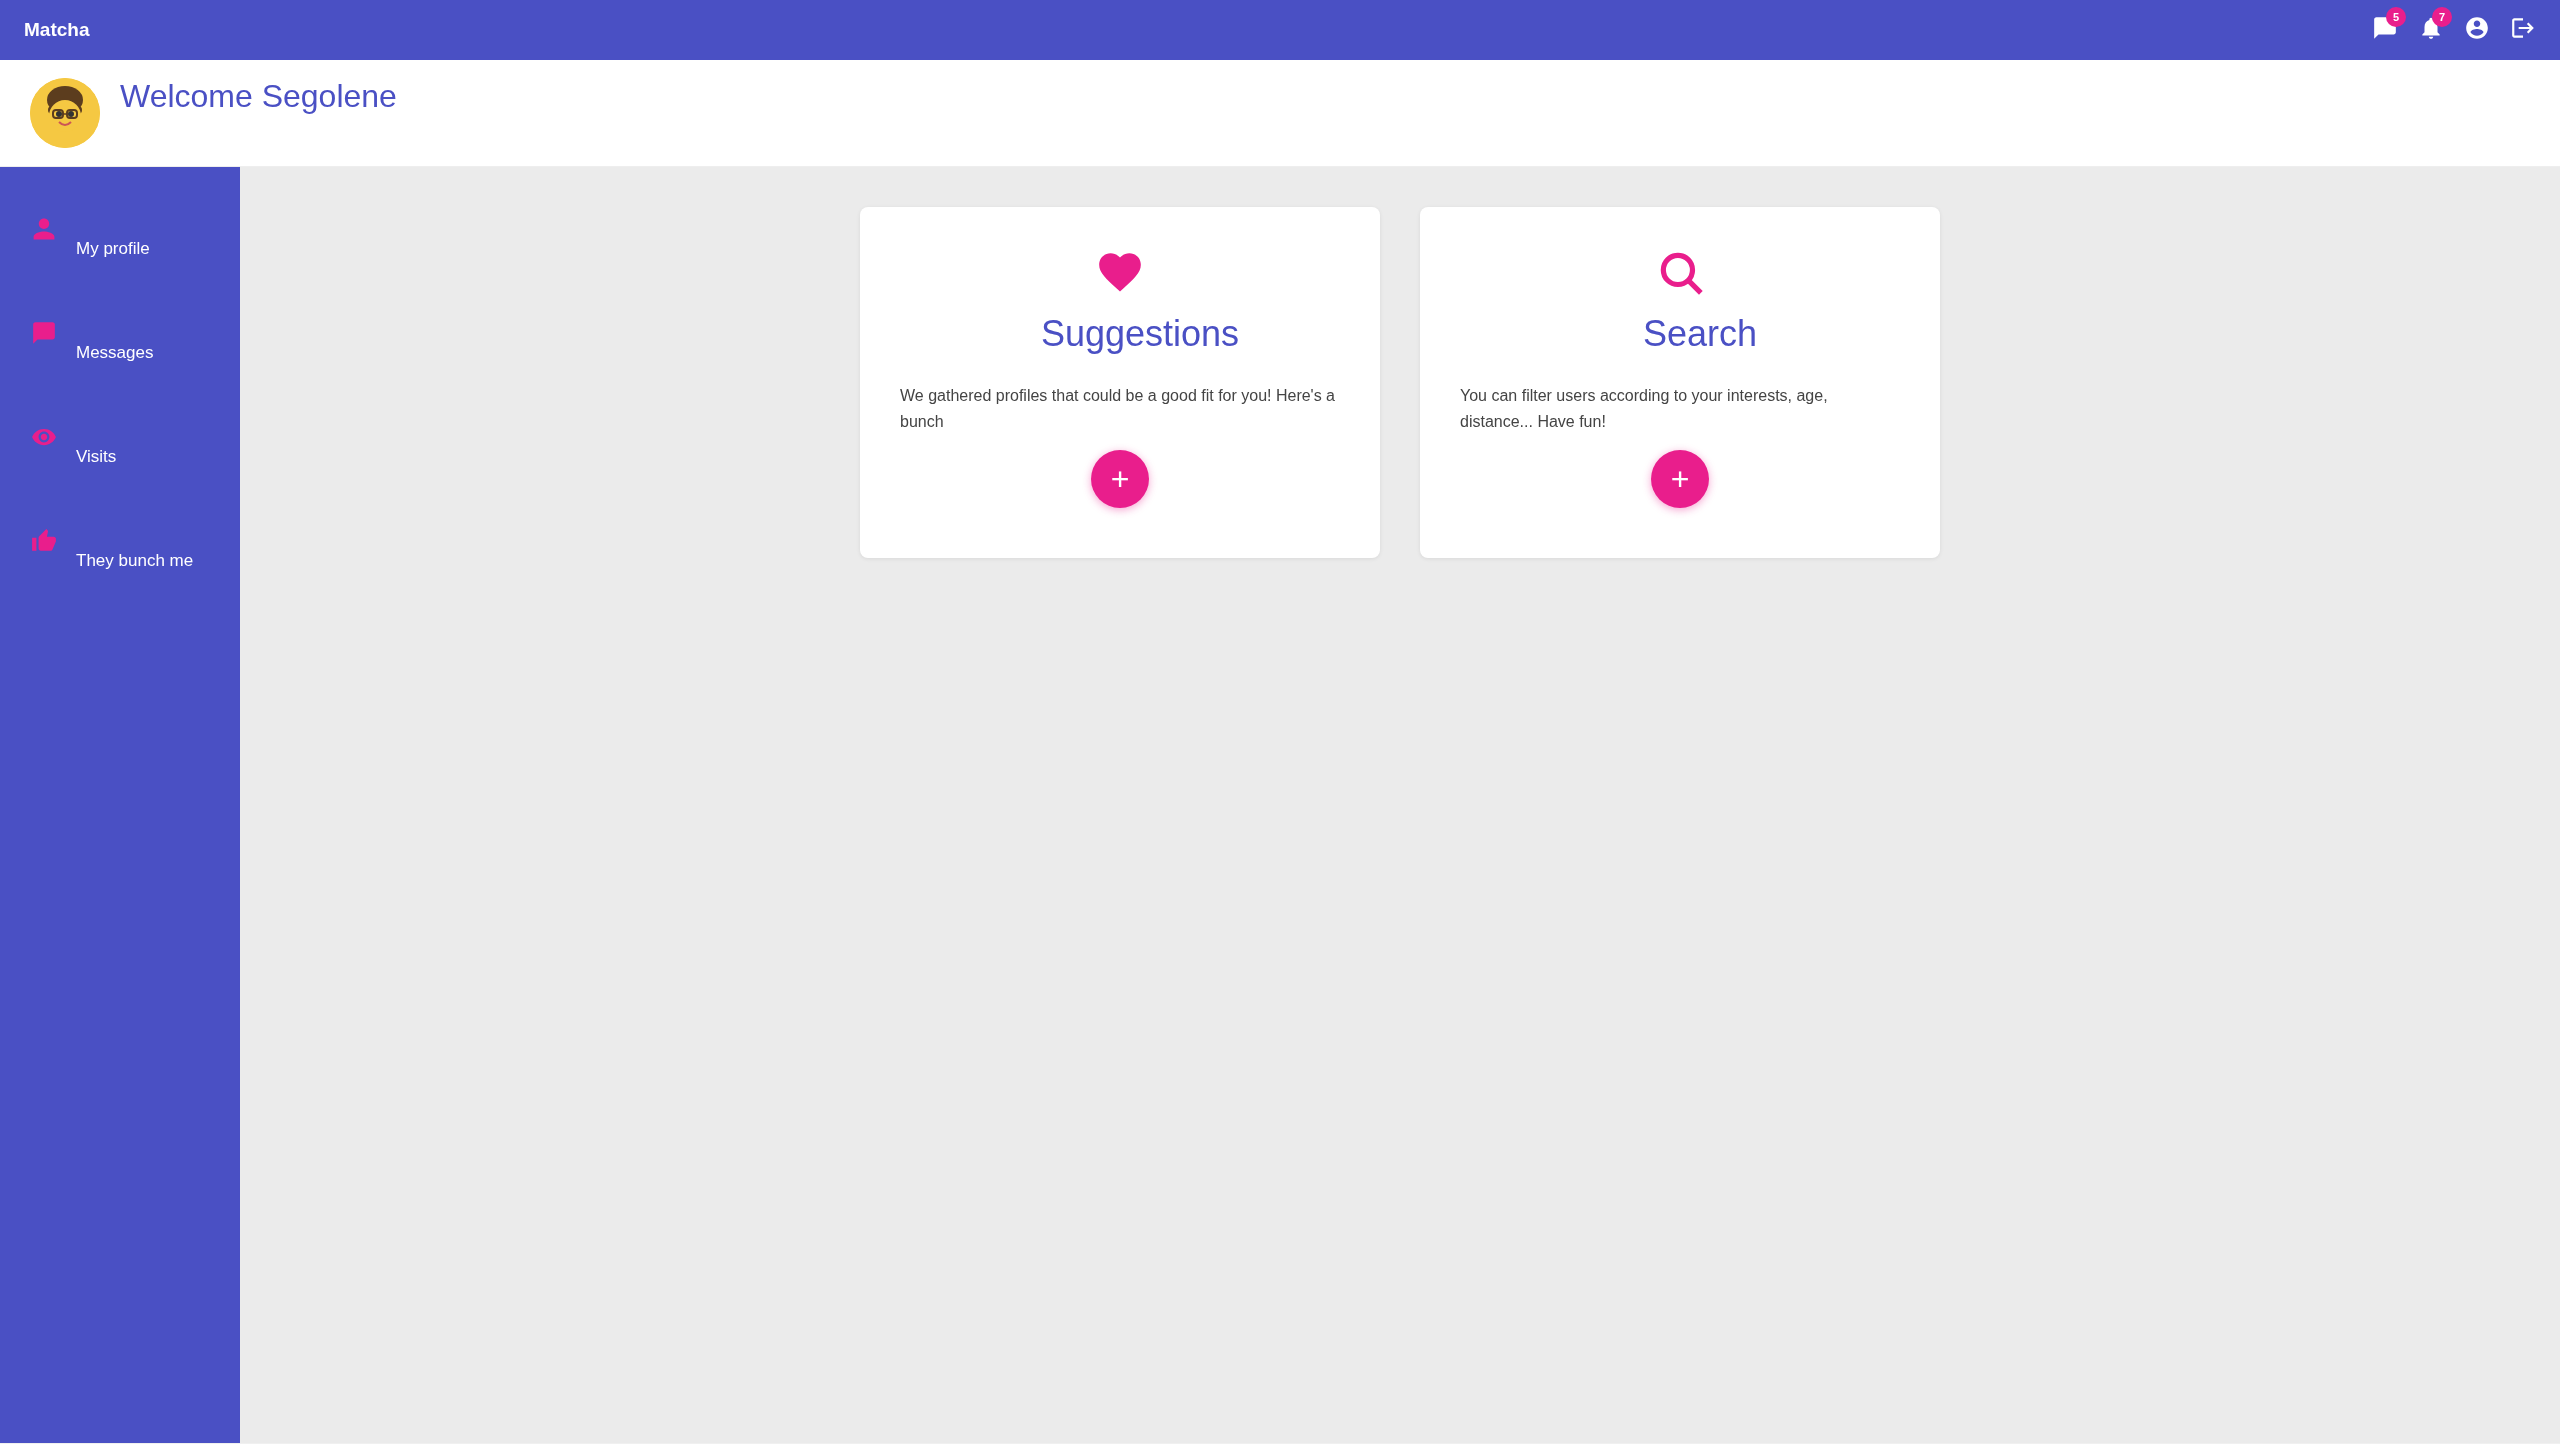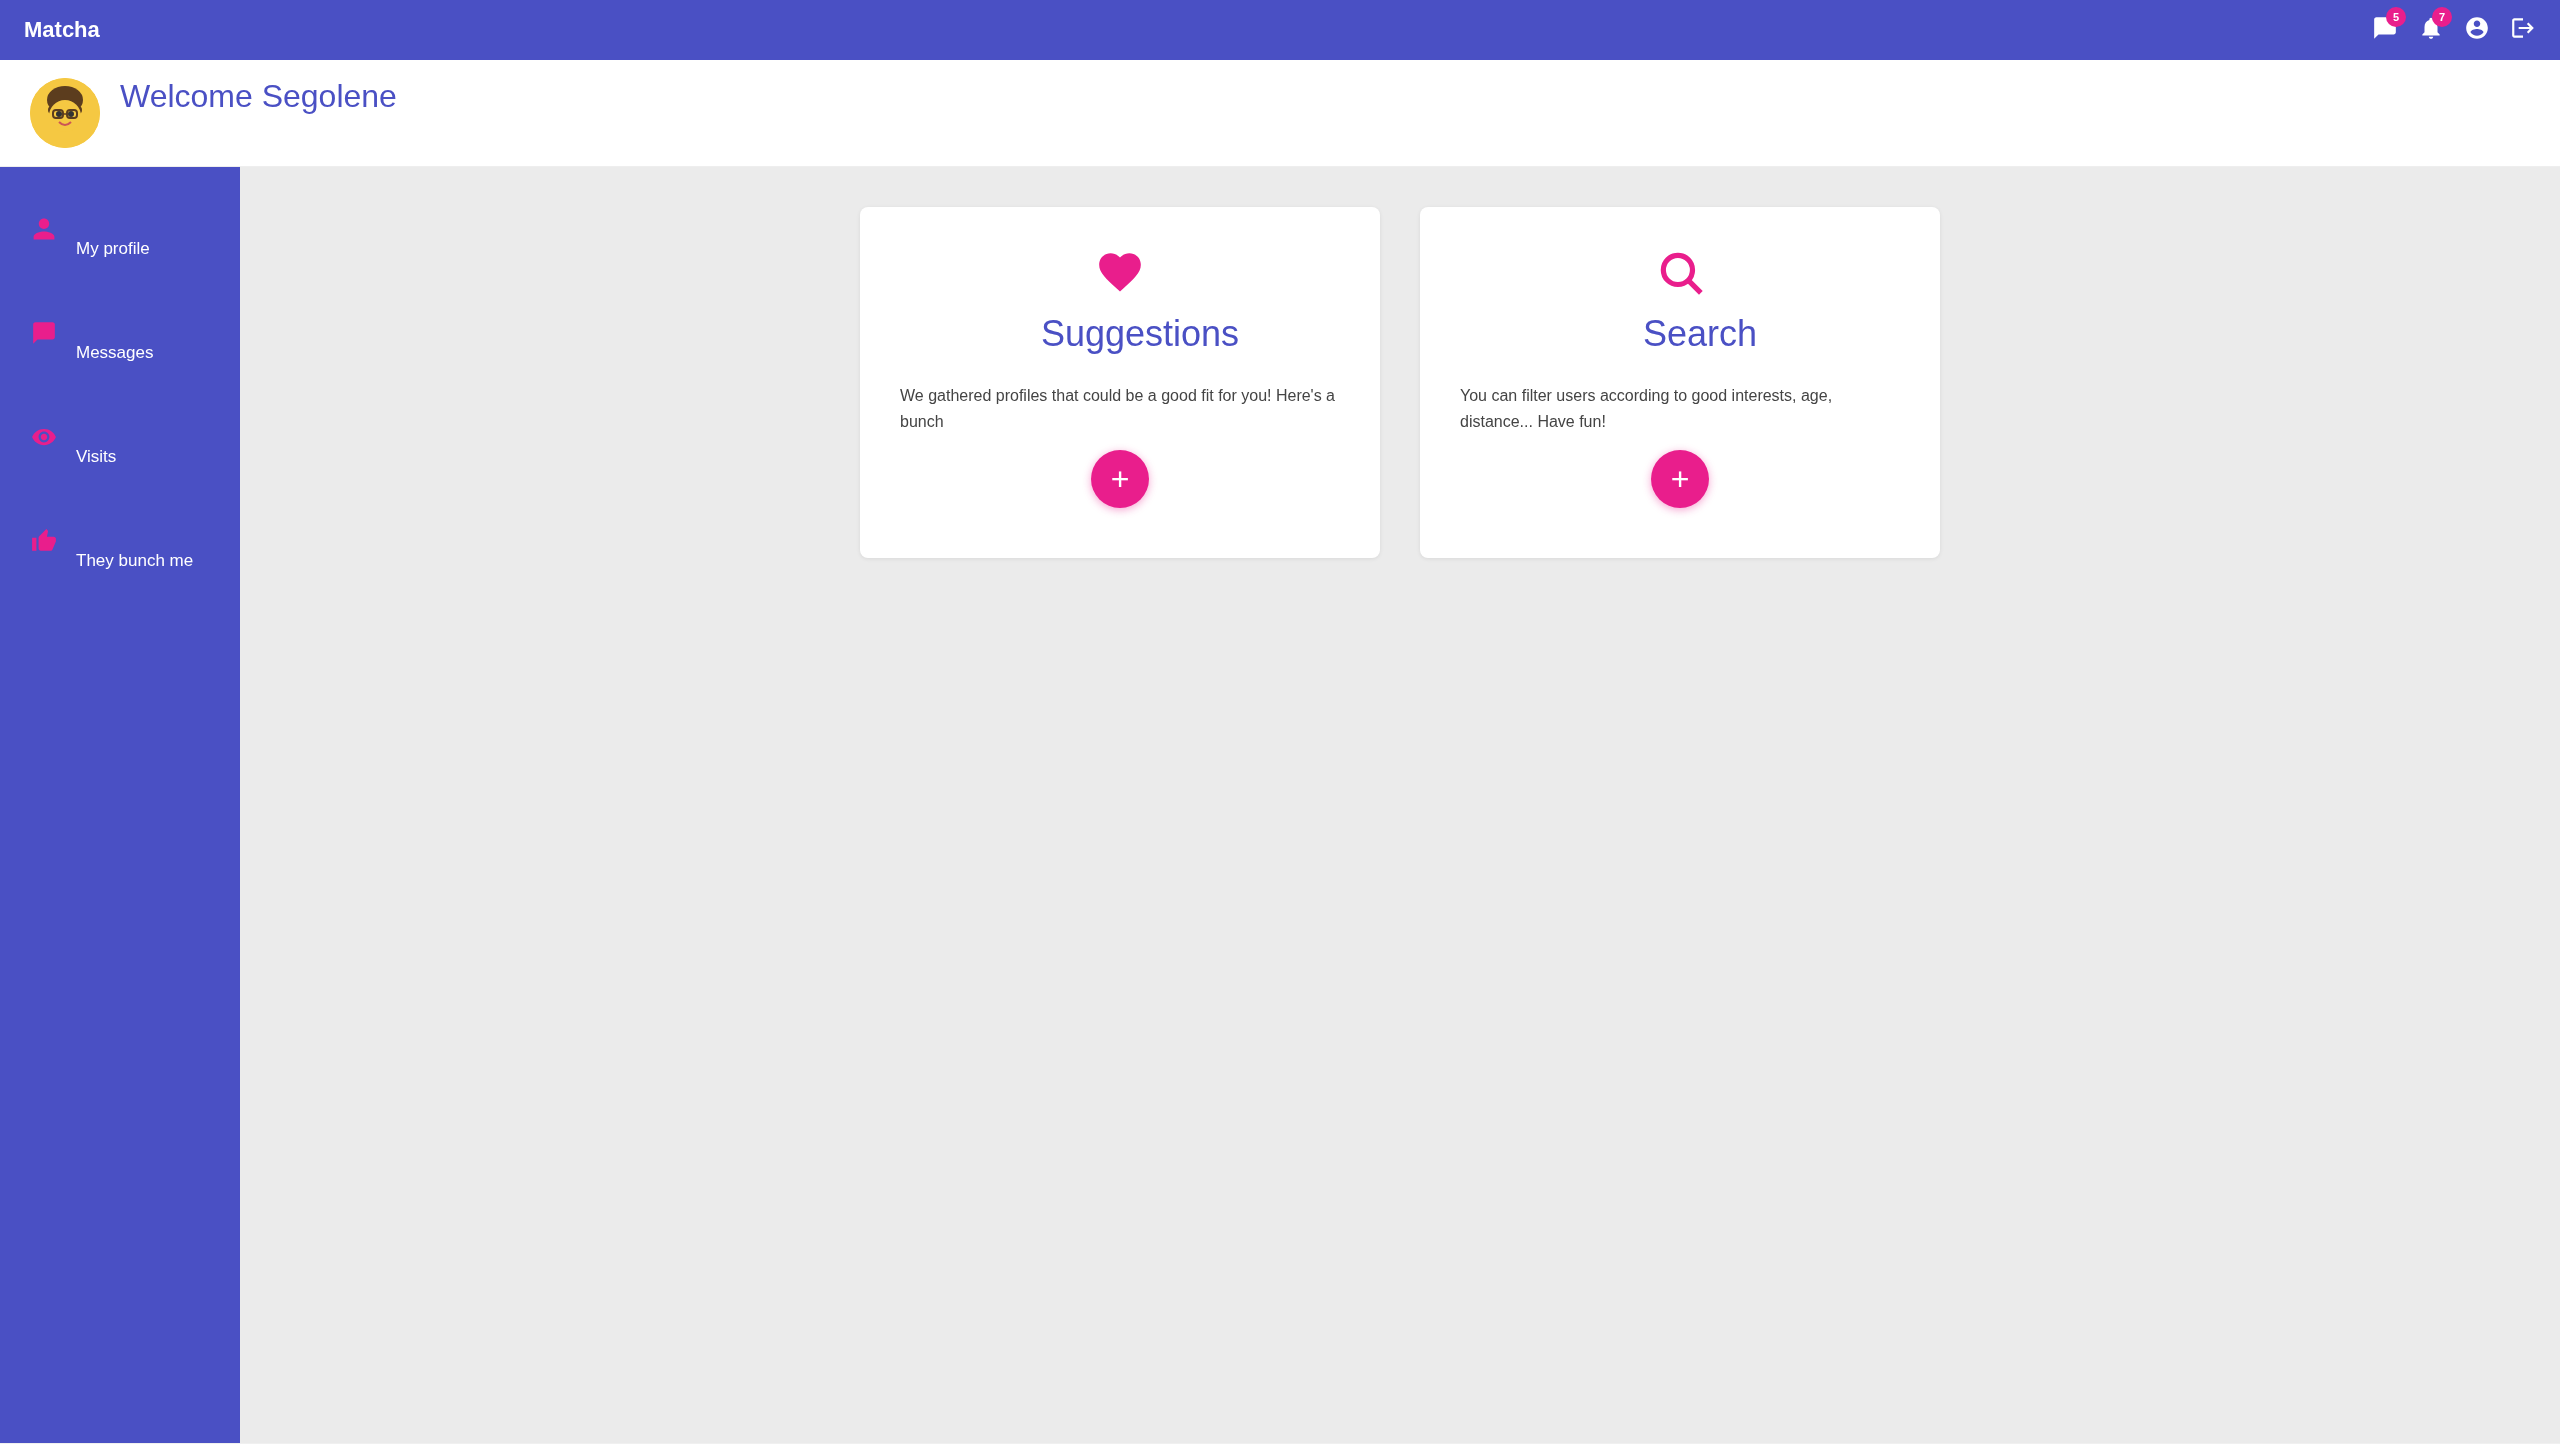--- a/index.html
+++ b/index.html
@@ -9,21 +9,21 @@
     .header {
       background: #4a50c4;
       color: white;
       height: 60px;
       display: flex;
       align-items: center;
       padding: 0 24px;
       justify-content: space-between;
     }
     .header-logo {
-      font-size: 22px;
+      font-size: 19px;
       font-weight: bold;
       color: white;
     }
     .header-icons {
       display: flex;
       align-items: center;
       gap: 20px;
     }
     .header-icon-wrapper {
       position: relative;
@@ -301,18 +301,18 @@
       </div>
 
       <div class="card">
         <div class="card-icon">
           <svg width="50" height="50" viewBox="0 0 24 24" fill="none" stroke="#e91e8c" stroke-width="2.5">
             <circle cx="11" cy="11" r="7"></circle>
             <line x1="16.5" y1="16.5" x2="22" y2="22"></line>
           </svg>
         </div>
         <div class="card-title">Search</div>
-        <div class="card-description">You can filter users according to good interests, age, distance... Have fun!</div>
+        <div class="card-description">You can filter users according to your interests, age, distance... Have fun!</div>
         <button class="card-btn">+</button>
       </div>
     </div>
   </main>
 </div>
 
 </body></html>

